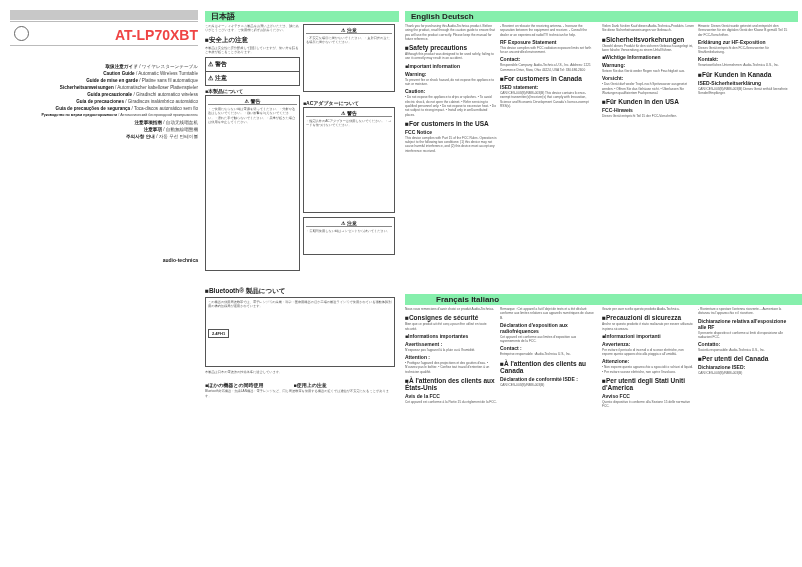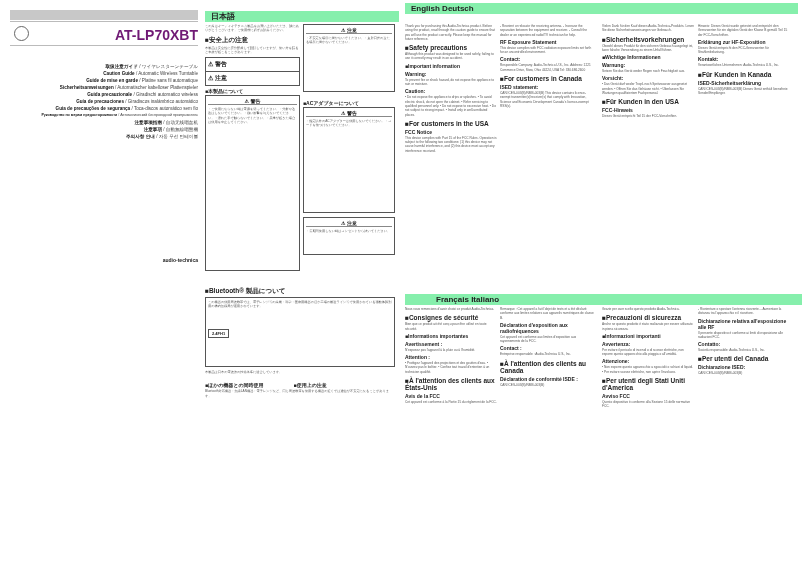--- a/index.html
+++ b/index.html
@@ -1,20 +1,20 @@
 <!DOCTYPE html>
 <html><head>
 <meta charset="utf-8">
 <style>
   html,body{margin:0;padding:0;background:#fff;}
   body{width:802px;height:567px;position:relative;overflow:hidden;font-family:"Liberation Sans",sans-serif;color:#222;}
   .abs{position:absolute;}
   .bar{background:#c8c8c8;height:10px;}
   .hr{height:1px;background:#bbb;}
-  .title{font-weight:bold;font-size:14px;color:#701a75;margin-left:32px;}
+  .title{font-weight:bold;font-size:14px;color:#ef4444;margin-left:32px;}
   .guide-line{font-size:4.6px;text-align:right;line-height:7px;white-space:nowrap;color:#444;}
   .guide-line b{color:#111;font-weight:bold;}
   .lang-head{background:#86efac;height:11px;font-weight:bold;font-size:8px;padding-left:6px;line-height:11px;color:#222;}
   .sec{font-weight:bold;font-size:6.5px;color:#222;margin:3px 0 1px;}
   .sec2{font-weight:bold;font-size:5px;color:#222;margin:2px 0 1px;}
   .txt{font-size:3.2px;line-height:4.3px;color:#555;}
   .box{border:1px solid #555;padding:2px;}
   .boxhead{text-align:center;font-size:5px;font-weight:bold;border-bottom:1px solid #888;margin-bottom:2px;}
   .logo-circle{width:13px;height:13px;border:1px solid #666;border-radius:50%;}
   .brand{font-size:5px;font-weight:bold;color:#222;}
@@ -79,21 +79,21 @@
     <div class="box" style="display:inline-block;font-size:4px;font-weight:bold;padding:1px 3px;margin-top:20px;">2.4FH1</div>
   </div>
   <div class="txt" style="margin-top:3px;">本製品は日本の電波法の技術基準に適合しています。</div>
   <div style="display:flex;gap:30px;margin-top:6px;">
     <div class="sec2">■ほかの機器との同時使用</div>
     <div class="sec2">■使用上の注意</div>
   </div>
   <div class="txt">Bluetooth対応機器・無線LAN機器・電子レンジなど、同じ周波数帯を使用する機器の近くでは通信が不安定になることがあります。</div>
 </div>
 
-<div class="abs lang-head" style="left:405px;top:3px;width:387px;">English Deutsch</div>
+<div class="abs lang-head" style="left:405px;top:11px;width:387px;">English Deutsch</div>
 <div class="abs" style="left:405px;top:24px;width:93px;">
   <div class="txt">Thank you for purchasing this Audio-Technica product. Before using the product, read through the caution guide to ensure that you will use the product correctly. Please keep the manual for future reference.</div>
   <div class="sec">■Safety precautions</div>
   <div class="txt">Although this product was designed to be used safely, failing to use it correctly may result in an accident.</div>
   <div class="sec2">■Important information</div>
   <div class="sec2">Warning:</div>
   <div class="txt">To prevent fire or shock hazard, do not expose the appliance to rain or moisture.</div>
   <div class="sec2">Caution:</div>
   <div class="txt">• Do not expose the appliance to drips or splashes. • To avoid electric shock, do not open the cabinet. • Refer servicing to qualified personnel only. • Do not expose to excessive heat. • Do not subject to strong impact. • Install only in well-ventilated places.</div>
   <div class="sec">■For customers in the USA</div>

